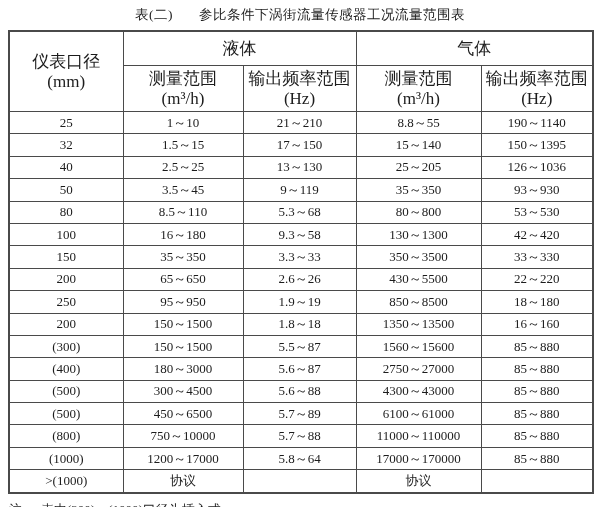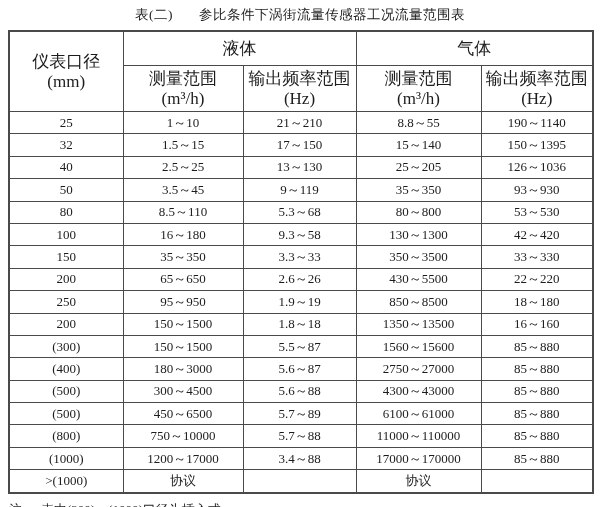--- a/index.html
+++ b/index.html
@@ -211,21 +211,21 @@
         <tr>
           <td>(800)</td>
           <td>750～10000</td>
           <td>5.7～88</td>
           <td>11000～110000</td>
           <td>85～880</td>
         </tr>
         <tr>
           <td>(1000)</td>
           <td>1200～17000</td>
-          <td>3.4～88</td>
+          <td>5.8～64</td>
           <td>17000～170000</td>
           <td>85～880</td>
         </tr>
         <tr>
           <td>&gt;(1000)</td>
           <td>协议</td>
           <td></td>
           <td>协议</td>
           <td></td>
         </tr>

